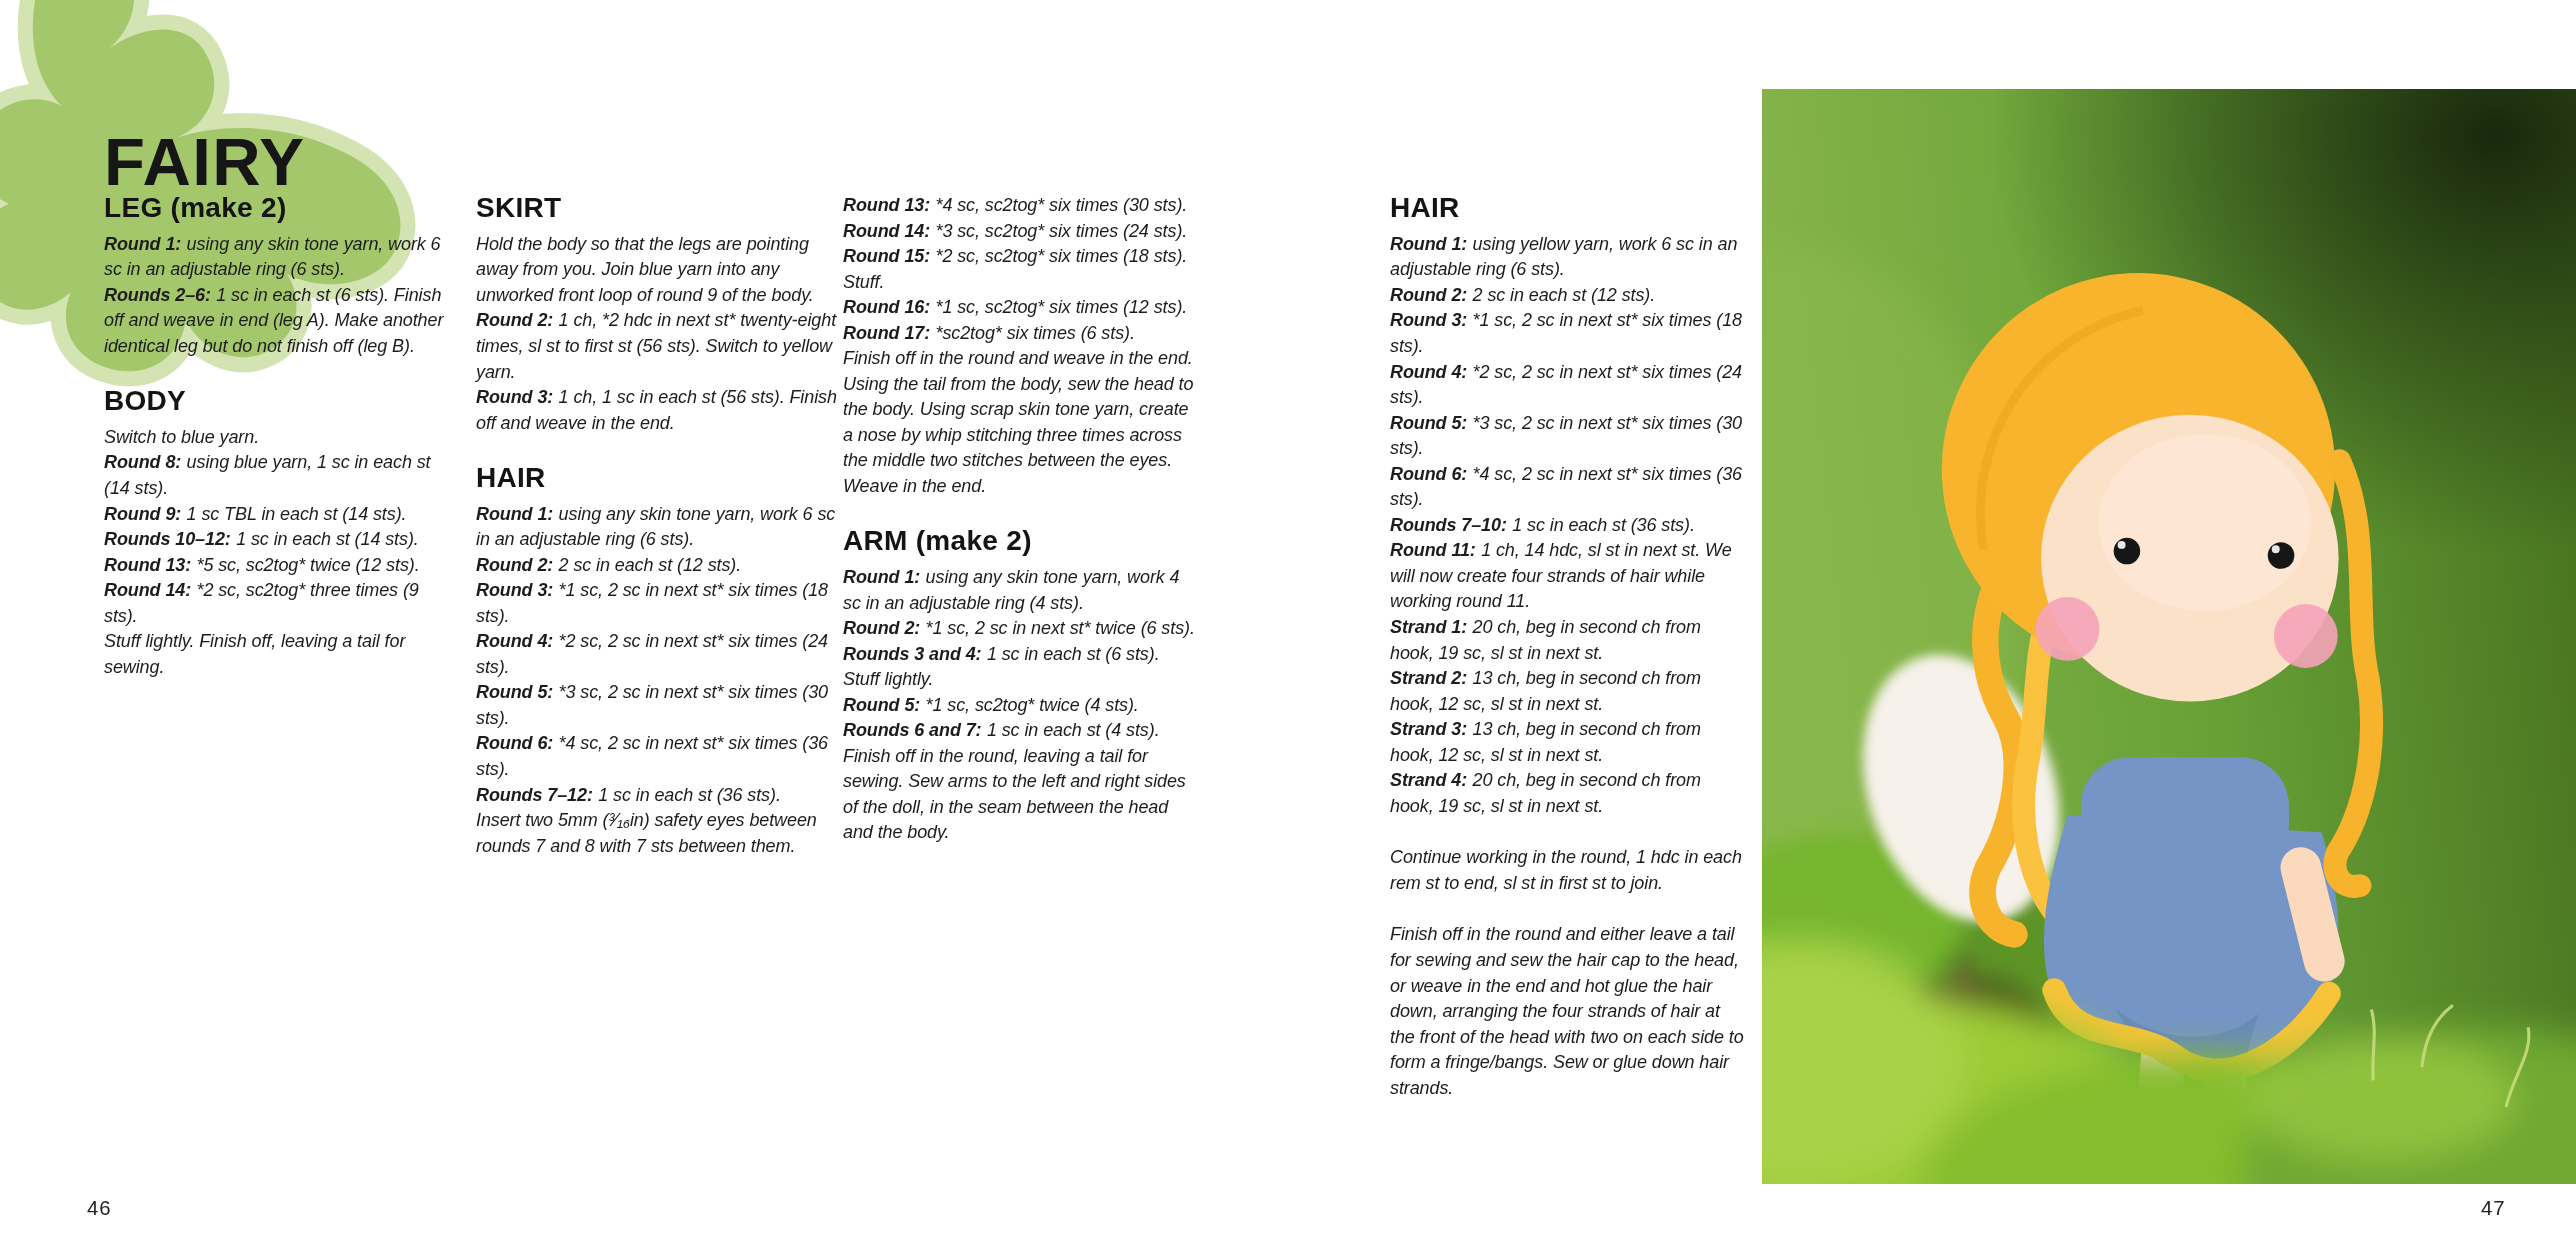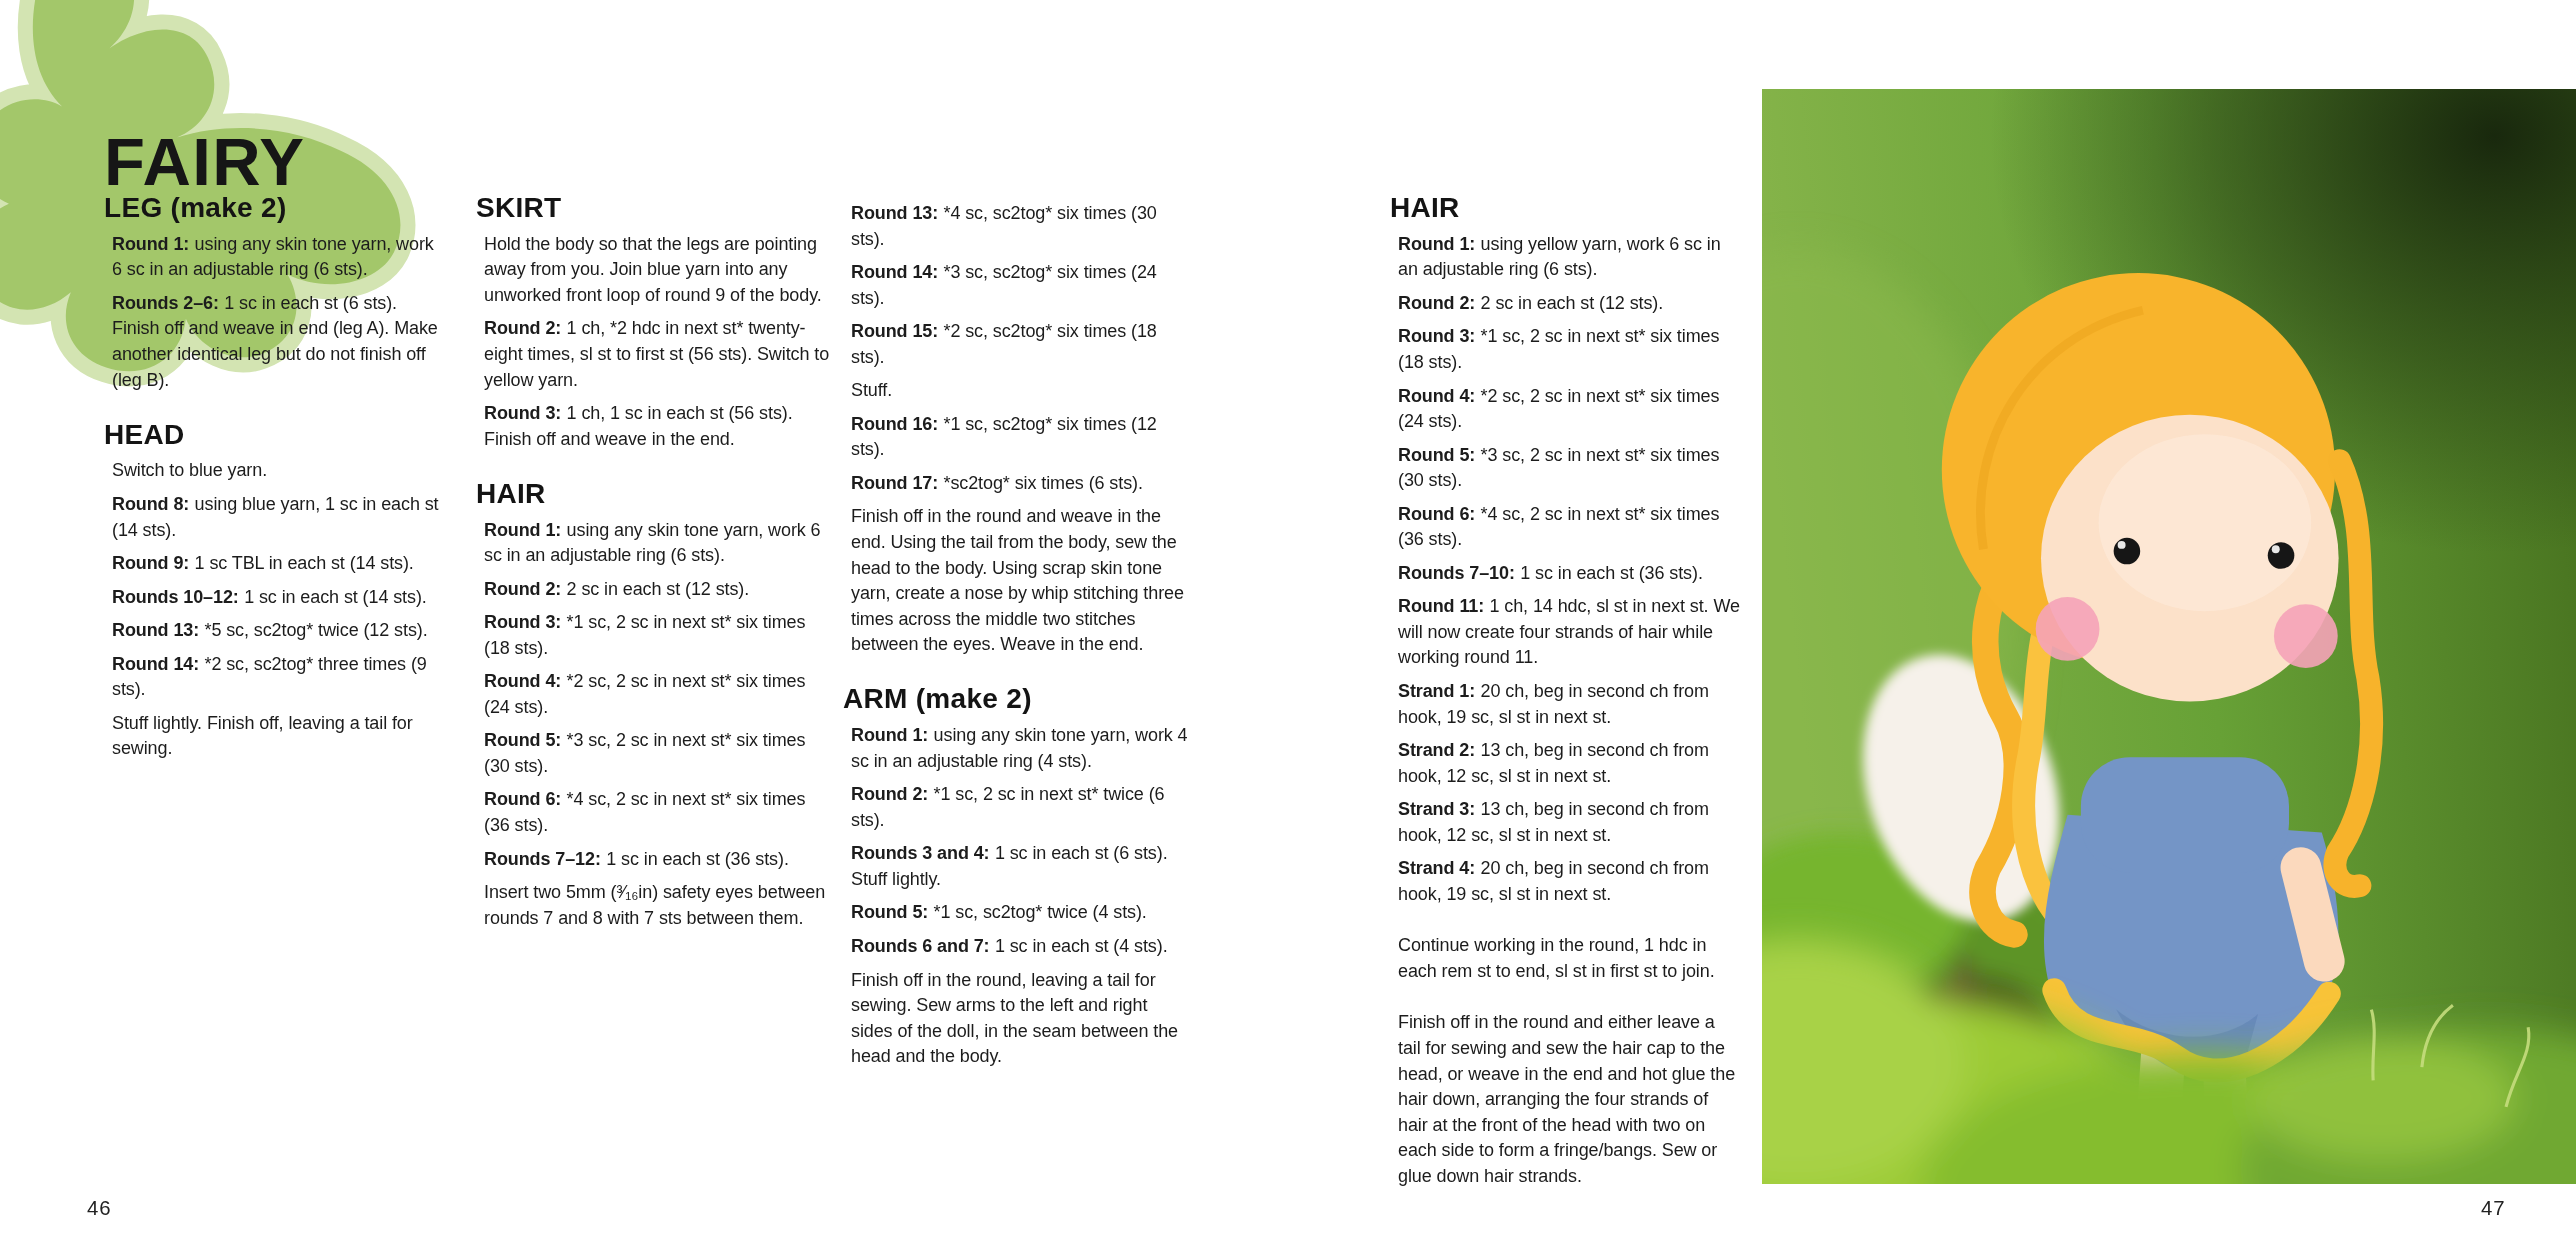--- a/index.html
+++ b/index.html
@@ -15,21 +15,21 @@
     letter-spacing:1.3px;line-height:1;color:#161616;
   }
   
   .col{position:absolute;top:193px;font-size:18px;line-height:1.42;letter-spacing:-0.1px;color:#1c1c1c;}
   .col[data-column="0"]{left:104px;width:352px;}
   .col[data-column="1"]{left:476px;width:363px;}
   .col[data-column="2"]{left:843px;width:354px;}
   .col[data-column="3"]{left:1390px;width:358px;}
   .sec-heading{font-size:28px;font-weight:bold;margin:26.6px 0 8px 0;line-height:1.1;letter-spacing:0.3px;color:#141414;}
   .col .sec-heading:first-child{margin-top:0;}
-  .para{margin:8px;}
+  .para{margin:0;font-style:italic;}
   .para.gap{margin-top:26px;}
   .para strong{margin-right:0.3em;}
   
   .photo{position:absolute;left:1762px;top:89px;width:814px;height:1095px;display:block;}
   
   .pagenum{position:absolute;font-size:20.4px;color:#222;letter-spacing:0.9px;}
   .pagenum.left{left:55px;top:1197px;margin-left:32px;}
   .pagenum.right{left:2481px;top:1197px;}
 </style>
 </head>
@@ -75,21 +75,21 @@
                C 130,170 125,115 140,60 Z" fill="#a3c76a"></path>
     </g>
   </svg>
 
   <h1 class="page-title">FAIRY</h1>
 
   <div class="col" data-column="0">
       <h2 class="sec-heading">LEG (make 2)</h2>
       <p class="para"><strong>Round 1:</strong><span>using any skin tone yarn, work 6 sc in an adjustable ring (6 sts).</span></p>
       <p class="para"><strong>Rounds 2–6:</strong><span>1 sc in each st (6 sts). Finish off and weave in end (leg A). Make another identical leg but do not finish off (leg B).</span></p>
-      <h2 class="sec-heading">HEAD</h2>
+      <h2 class="sec-heading">BODY</h2>
       <p class="para"><span>Switch to blue yarn.</span></p>
       <p class="para"><strong>Round 8:</strong><span>using blue yarn, 1 sc in each st (14 sts).</span></p>
       <p class="para"><strong>Round 9:</strong><span>1 sc TBL in each st (14 sts).</span></p>
       <p class="para"><strong>Rounds 10–12:</strong><span>1 sc in each st (14 sts).</span></p>
       <p class="para"><strong>Round 13:</strong><span>*5 sc, sc2tog* twice (12 sts).</span></p>
       <p class="para"><strong>Round 14:</strong><span>*2 sc, sc2tog* three times (9 sts).</span></p>
       <p class="para"><span>Stuff lightly. Finish off, leaving a tail for sewing.</span></p>
     </div>
   <div class="col" data-column="1">
       <h2 class="sec-heading">SKIRT</h2>

